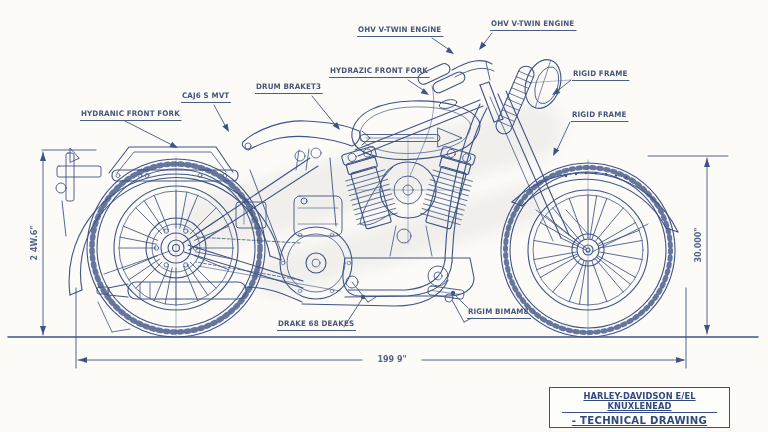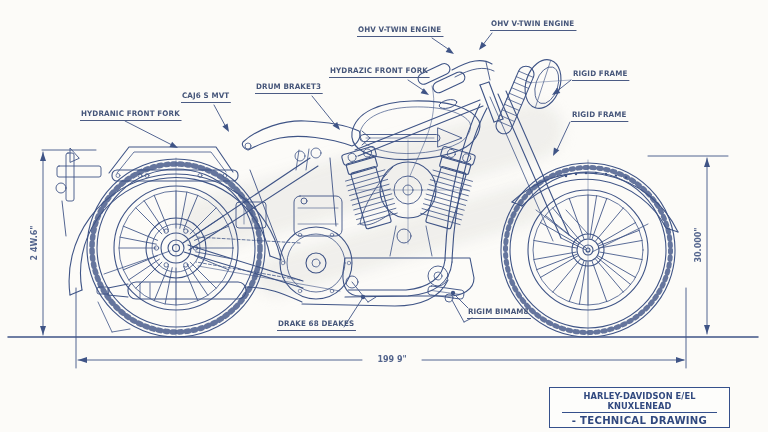--- a/index.html
+++ b/index.html
@@ -10,21 +10,21 @@
   .wm{position:absolute;background:rgba(198,197,190,.22);filter:blur(7px);border-radius:40px;}
   .wm1{left:170px;top:150px;width:400px;height:56px;transform:rotate(-16deg);}
   .wm2{left:250px;top:220px;width:300px;height:40px;transform:rotate(-16deg);}
   .callout{position:absolute;font-size:7.6px;font-weight:700;color:#46567a;
            letter-spacing:.15px;white-space:nowrap;border-bottom:1.2px solid #4b5b84;
            padding:0 2px 1.5px 1px;transform:scaleX(.94);transform-origin:left top;}
   .dim{position:absolute;font-size:8px;font-weight:700;color:#54658d;white-space:nowrap;}
   .dim-v{transform:translate(-50%,-50%) rotate(-90deg);}
   .dim-h{transform:translate(-50%,-50%);background:#fcfbf8;padding:0 4px;}
   .titleblock{position:absolute;left:549px;top:387px;width:179px;height:39px;
-              border:1.7px solid #35508b;background:#fdfdfb;text-align:center;color:#31497f;}
+              border:1.7px solid #35508b;background:#fdfdfb;text-align:center;color:#31497f;text-decoration:underline;}
   .tb-line1{font-size:9px;font-weight:700;margin-top:3px;transform:scaleX(.92);letter-spacing:.1px;}
   .tb-div{border-top:1px solid #35508b;margin:1px 12px 0 12px;}
   .tb-line2{font-size:11px;font-weight:700;margin-top:1px;transform:scaleX(.92);letter-spacing:.3px;}
 </style>
 </head>
 <body>
 
 <div class="stage">
 
   <div class="wm wm1"></div>

